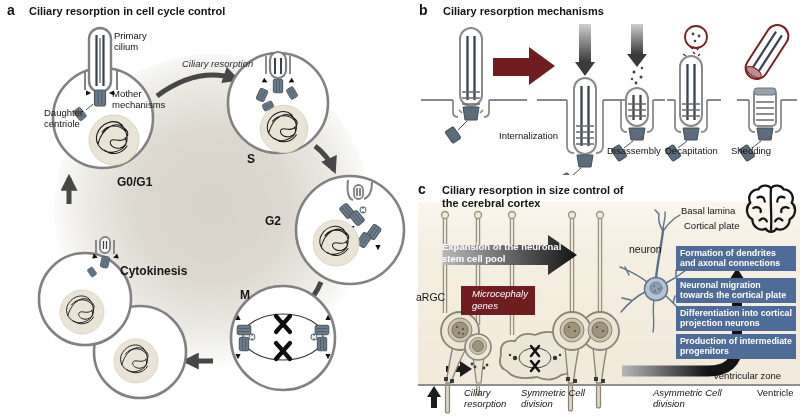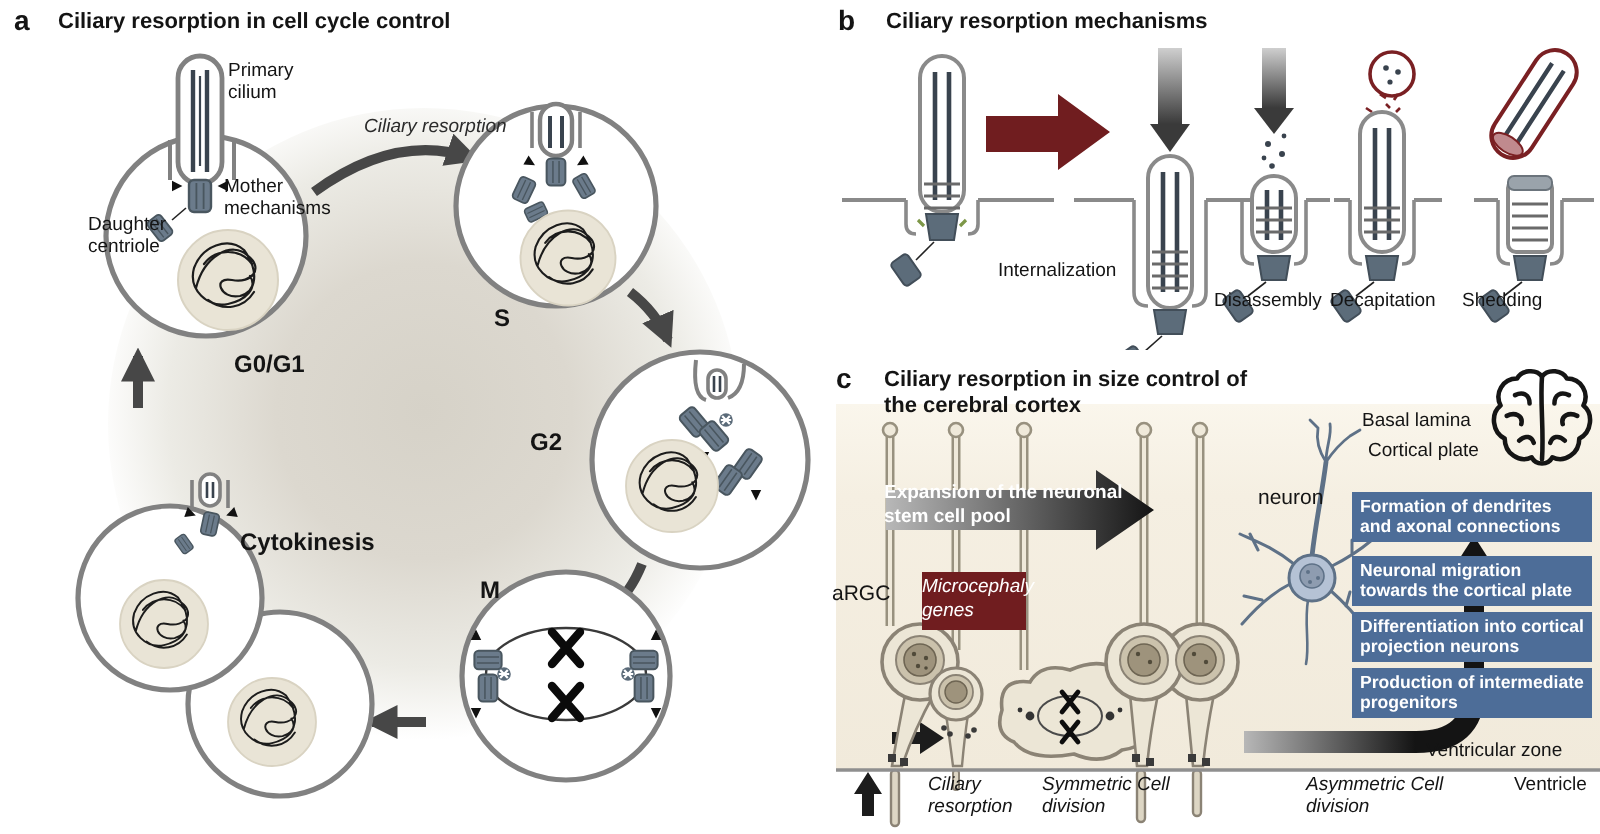--- a/index.html
+++ b/index.html
@@ -9,21 +9,21 @@
   .lbl{position:absolute;line-height:1.18;white-space:normal;}
   .tag{font-weight:bold;font-size:14px;}
   .ptitle{font-weight:bold;font-size:11px;line-height:1.22;}
   .small{font-size:9.5px;}
   .it{font-style:italic;margin-left:16px;}
   .bold{font-weight:normal;}
   .phase{font-weight:bold;font-size:12px;}
   .stepbox{position:absolute;left:676px;width:112px;background:#4d6d98;color:#fff;
            font-weight:bold;font-size:8.8px;line-height:1.18;padding:2px 4px;}
   .microbox{position:absolute;left:461px;top:286px;width:52px;background:#701d1f;color:#fff;
-            font-style:italic;font-size:9.5px;line-height:1.3;padding:2px 0;}
+            font-style:italic;font-size:9.5px;line-height:1.3;padding:2px 11px;}
   .exptext{position:absolute;left:442px;top:241px;width:126px;color:#fff;font-weight:bold;
            font-size:9.5px;line-height:1.25;text-align:left;}
 </style>
 </head>
 <body>
 
 <div class="fig">
 
   <svg style="left:0;top:0" width="415" height="417" viewBox="0 0 415 417">
     <defs>

